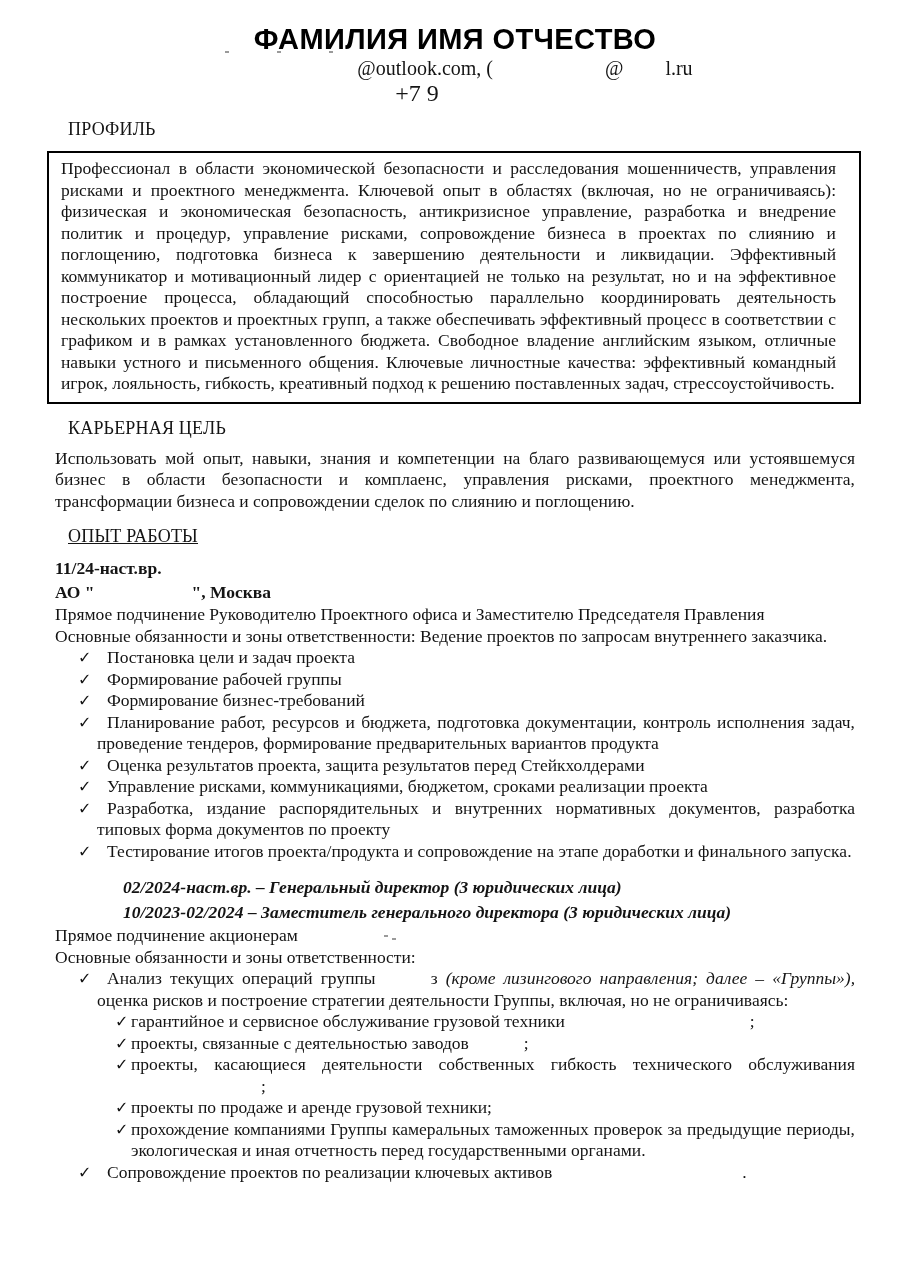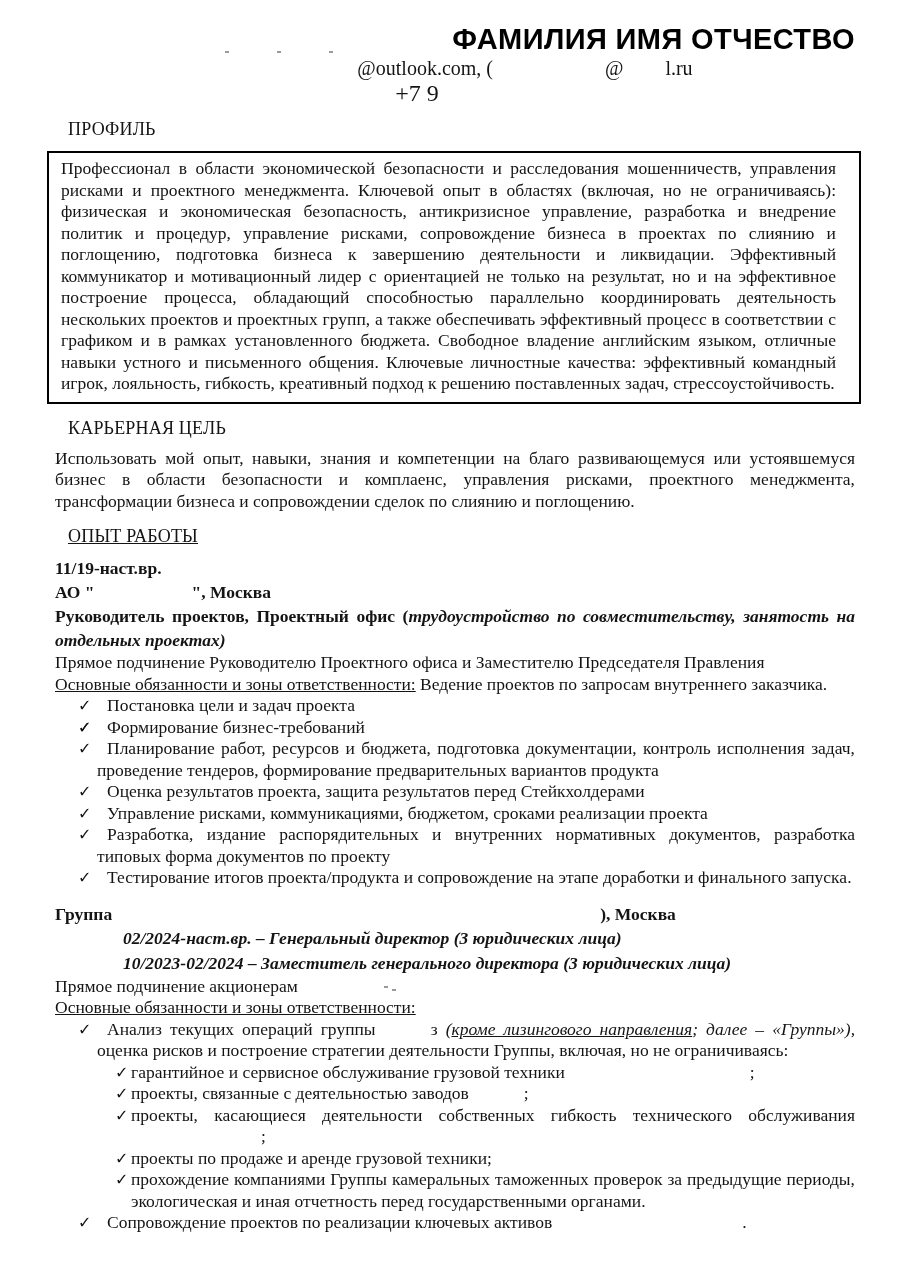--- a/index.html
+++ b/index.html
@@ -2,38 +2,38 @@
 <html><head>
 <meta charset="utf-8">
 <style>
   html,body{margin:0;padding:0;background:#e8e8e8;}
   .page{
     width:903px;height:1280px;background:#ffffff;box-sizing:border-box;
     padding:24px 48px 0 55px;overflow:hidden;position:relative;
     font-family:"Liberation Serif",serif;font-size:17.5px;line-height:21.5px;color:#141414;
   }
   .doc-title{
-    text-align:right;font-family:"Liberation Sans",sans-serif;font-weight:bold;
+    text-align:center;font-family:"Liberation Sans",sans-serif;font-weight:bold;
     font-size:29px;line-height:31px;letter-spacing:.4px;color:#000;
   }
   .contact-line{display:flex;justify-content:center;align-items:flex-start;font-size:20px;line-height:26px;}
   .phone-line{display:flex;justify-content:center;align-items:baseline;font-size:24px;line-height:24px;}
   .gap{display:inline-block;height:2px;vertical-align:baseline;position:relative;}
   .marks i{display:inline-block;width:4px;height:2px;background:#9a9a9a;position:absolute;bottom:4px;}
   .sec-head{font-weight:normal;font-size:18px;line-height:22px;padding-left:13px;margin-top:13px;letter-spacing:.2px;}
   .sec-head.undl{text-decoration:underline;}
   .profile-box{
     border:2px solid #000;margin:11px -6px 0 -8px;padding:5px 23px 7px 12px;
     text-align:justify;
   }
   .para{text-align:justify;margin-top:9px;}
   .b{font-weight:bold;}
   .bi{font-weight:bold;font-style:italic;}
   .i{font-style:italic;}
-  .u{text-decoration:underline;}
+  .u{}
   .line{line-height:24px;}
   .job{margin-top:9px;}
   .roles{padding-left:68px;}
   .roles .line{line-height:25px;}
   ul.l1{list-style:none;margin:0;padding:0;}
   ul.l1>li{position:relative;padding-left:42px;text-indent:10px;text-align:justify;}
   .check{
     position:absolute;left:23px;top:0;text-indent:0;
     font-family:"DejaVu Sans",sans-serif;font-size:16px;color:#111;
   }
@@ -73,47 +73,41 @@
   <div class="profile-box">
     <span>Профессионал в области экономической безопасности и расследования мошенничеств, управления рисками и проектного менеджмента. Ключевой опыт в областях (включая, но не ограничиваясь): физическая и экономическая безопасность, антикризисное управление, разработка и внедрение политик и процедур, управление рисками, сопровождение бизнеса в проектах по слиянию и поглощению, подготовка бизнеса к завершению деятельности и ликвидации. Эффективный коммуникатор и мотивационный лидер с ориентацией не только на результат, но и на эффективное построение процесса, обладающий способностью параллельно координировать деятельность нескольких проектов и проектных групп, а также обеспечивать эффективный процесс в соответствии с графиком и в рамках установленного бюджета. Свободное владение английским языком, отличные навыки устного и письменного общения. Ключевые личностные качества: эффективный командный игрок, лояльность, гибкость, креативный подход к решению поставленных задач, стрессоустойчивость.</span>
   </div>
 
   <div class="sec-head">КАРЬЕРНАЯ ЦЕЛЬ</div>
   <div class="para">Использовать мой опыт, навыки, знания и компетенции на благо развивающемуся или устоявшемуся бизнес в области безопасности и комплаенс, управления рисками, проектного менеджмента, трансформации бизнеса и сопровождении сделок по слиянию и поглощению.</div>
 
   <div class="sec-head undl">ОПЫТ РАБОТЫ</div>
 
   <div class="job">
-    <div class="b line">11/19-наст.вр.</div>
+    <div class="b line">11/24-наст.вр.</div>
     <div class="b line">
       <span>АО "</span><span class="gap" style="width:97px"></span><span>", Москва</span>
-    </div>
-    <div class="line" style="text-align:justify">
-      <span class="b">Руководитель проектов, Проектный офис (</span><span class="bi">трудоустройство по совместительству, занятость на отдельных проектах</span><span class="bi">)</span>
     </div>
     <div>Прямое подчинение Руководителю Проектного офиса и Заместителю Председателя Правления</div>
     <div style="text-align:justify">
       <span class="u">Основные обязанности и зоны ответственности:</span><span> Ведение проектов по запросам внутреннего заказчика.</span>
     </div>
     <ul class="l1">
       <li><span class="check">✓</span><span>Постановка цели и задач проекта</span></li>
-      <li><span class="check">✓</span></li>
+      <li><span class="check">✓</span><span>Формирование рабочей группы</span></li>
       <li><span class="check">✓</span><span>Формирование бизнес-требований</span></li>
       <li><span class="check">✓</span><span>Планирование работ, ресурсов и бюджета, подготовка документации, контроль исполнения задач, проведение тендеров, формирование предварительных вариантов продукта</span></li>
       <li><span class="check">✓</span><span>Оценка результатов проекта, защита результатов перед Стейкхолдерами</span></li>
       <li><span class="check">✓</span><span>Управление рисками, коммуникациями, бюджетом, сроками реализации проекта</span></li>
       <li><span class="check">✓</span><span>Разработка, издание распорядительных и внутренних нормативных документов, разработка типовых форма документов по проекту</span></li>
       <li><span class="check">✓</span><span>Тестирование итогов проекта/продукта и сопровождение на этапе доработки и финального запуска.</span></li>
     </ul>
   </div>
 
   <div class="job" style="margin-top:13px">
-    <div class="b line">
-      <span>Группа</span><span class="gap" style="width:488px"></span><span>), Москва</span>
-    </div>
     <div class="roles">
       <div class="bi line">02/2024-наст.вр. – Генеральный директор (3 юридических лица)</div>
       <div class="bi line">10/2023-02/2024 – Заместитель генерального директора (3 юридических лица)</div>
     </div>
     <div>
       <span>Прямое подчинение акционерам</span><span class="gap marks" style="width:100px"><i style="left:86px"></i><i style="left:94px;bottom:1px"></i></span>
     </div>
     <div>
       <span class="u">Основные обязанности и зоны ответственности:</span>
     </div>

